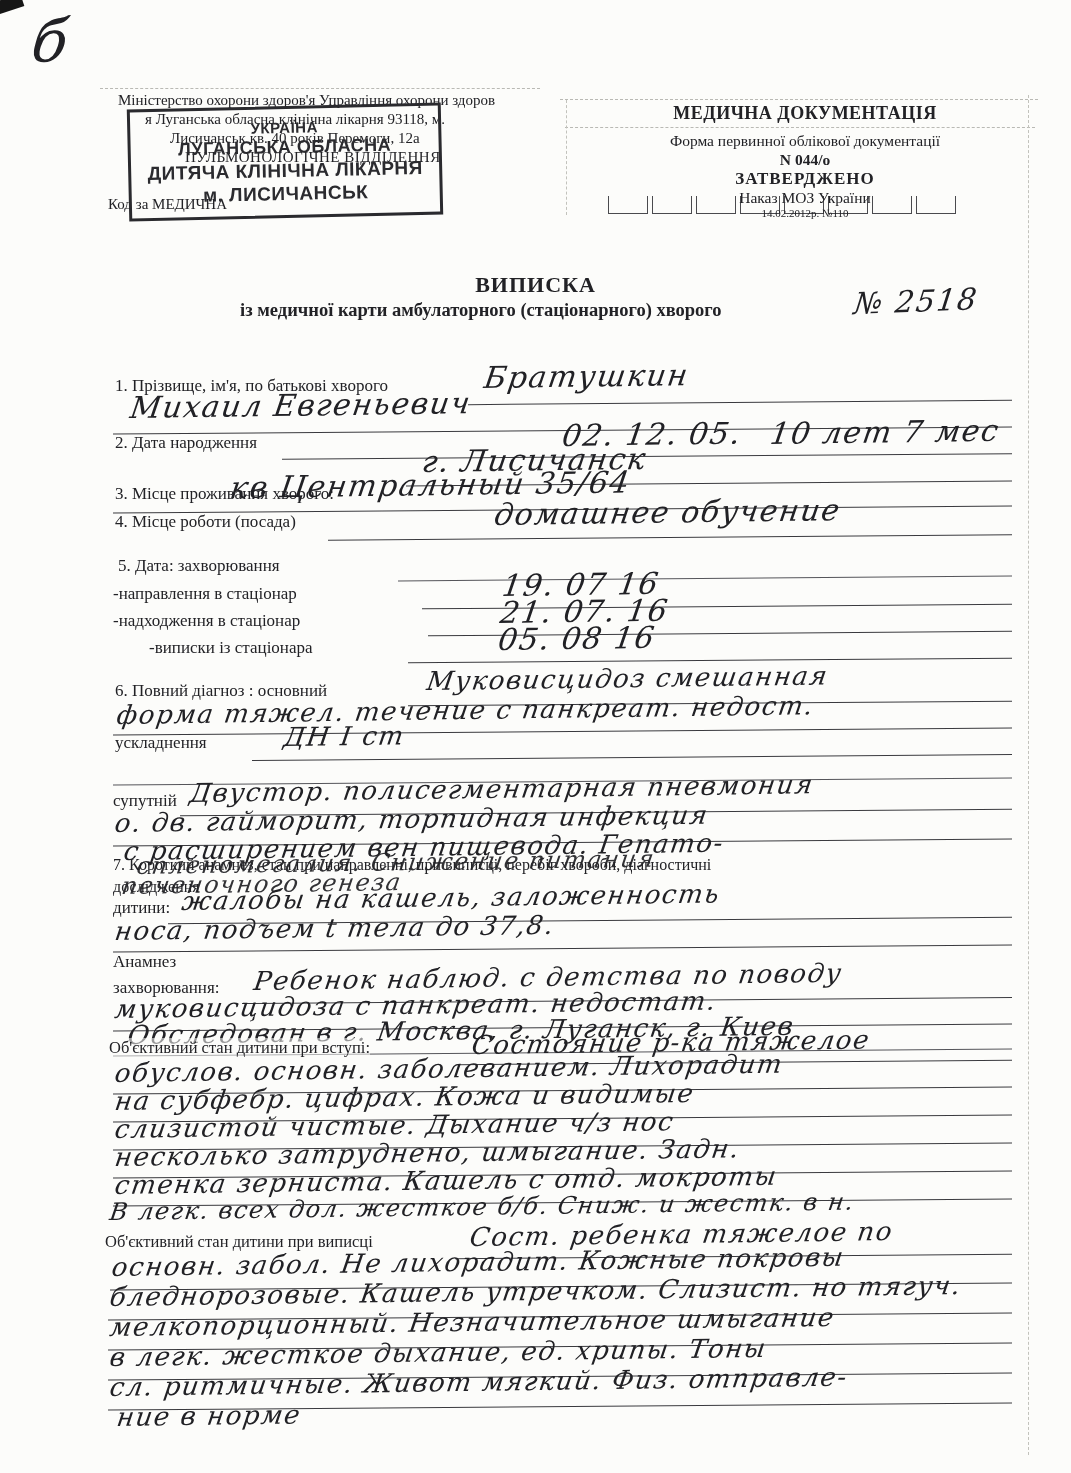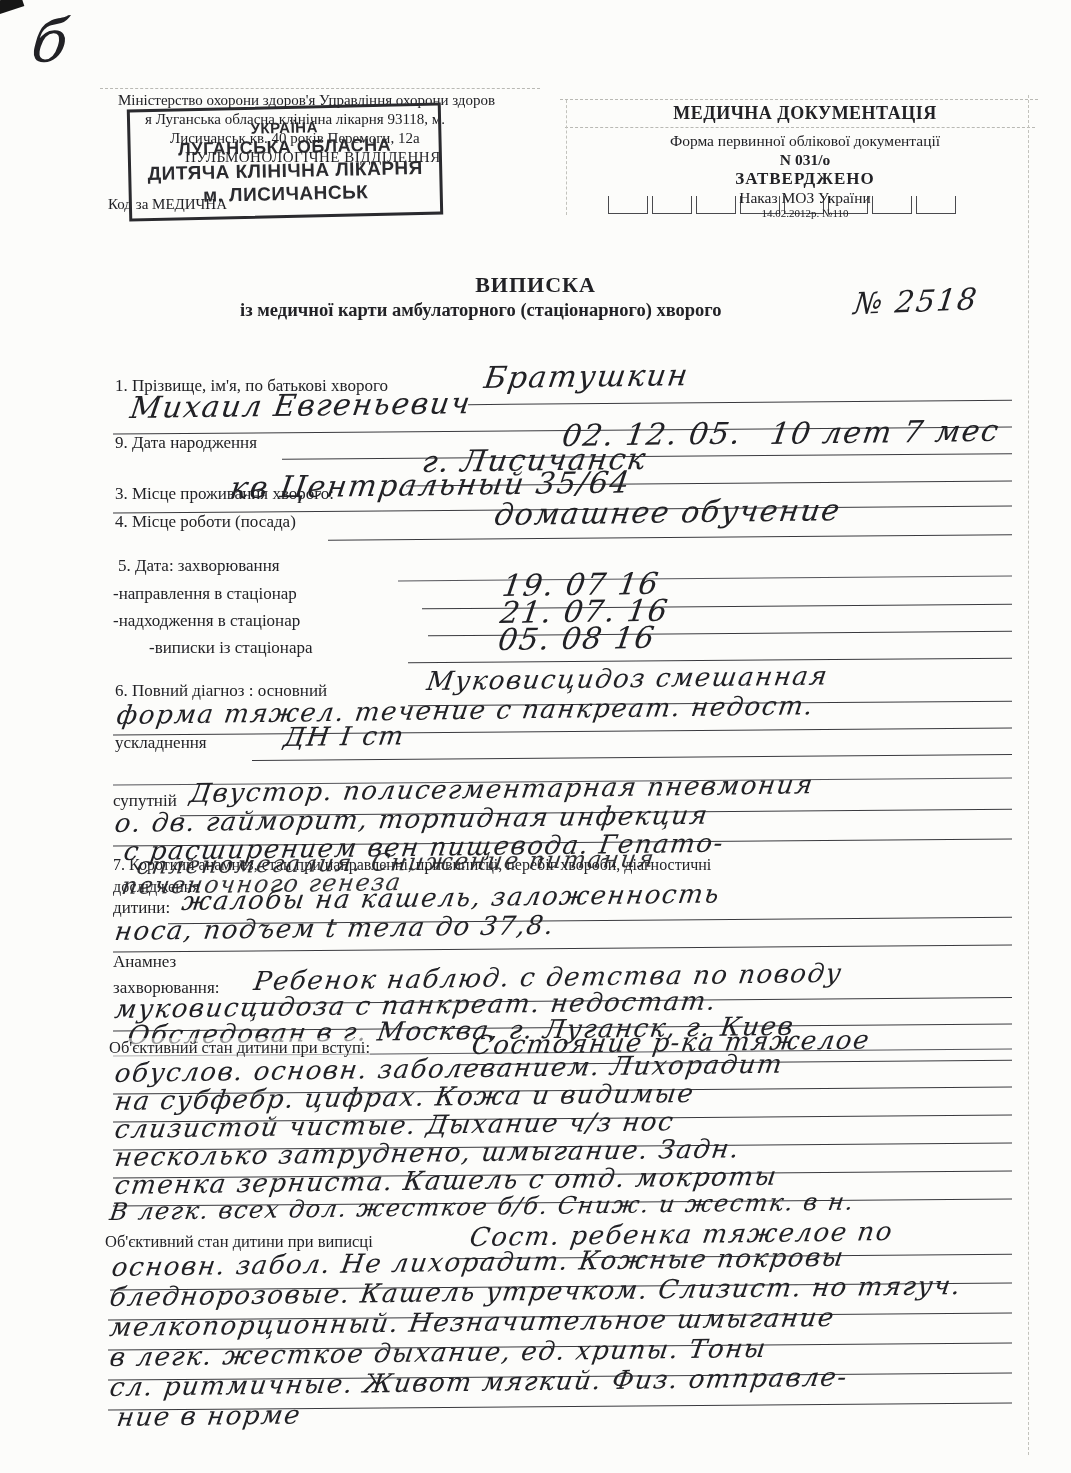--- a/index.html
+++ b/index.html
@@ -94,36 +94,36 @@
 
   <div class="stamp">
     <div class="s1">УКРАЇНА</div>
     <div class="s2">ЛУГАНСЬКА ОБЛАСНА</div>
     <div class="s3">ДИТЯЧА КЛІНІЧНА ЛІКАРНЯ</div>
     <div class="s4">м. ЛИСИЧАНСЬК</div>
   </div>
 
   <div class="abs printed bold center" style="left:600px;top:103px;width:410px;font-size:18px;letter-spacing:0.5px;">МЕДИЧНА ДОКУМЕНТАЦІЯ</div>
   <div class="abs printed center" style="left:600px;top:132px;width:410px;font-size:15.5px;">Форма первинної облікової документації</div>
-  <div class="abs printed bold center" style="left:600px;top:151px;width:410px;font-size:15.5px;">N 031/о</div>
+  <div class="abs printed bold center" style="left:600px;top:151px;width:410px;font-size:15.5px;">N 044/о</div>
   <div class="abs printed bold center" style="left:600px;top:169px;width:410px;font-size:17px;letter-spacing:1px;">ЗАТВЕРДЖЕНО</div>
   <div class="abs printed center" style="left:600px;top:189px;width:410px;font-size:15.5px;">Наказ МОЗ України</div>
   <div class="abs printed center" style="left:600px;top:207px;width:410px;font-size:11px;">14.02.2012р. №110</div>
 
   <div class="abs printed bold center" style="left:0;top:272px;width:1071px;font-size:22px;letter-spacing:1px;">ВИПИСКА</div>
   <div class="abs printed bold" style="left:240px;top:300px;font-size:18.5px;text-align:center;">із медичної карти амбулаторного (стаціонарного) хворого</div>
   <div class="abs hand lg r3" style="left:852px;top:286px;">№ 2518</div>
 
   <div class="abs printed md" style="left:115px;top:376px;">1. Прізвище, ім'я, по батькові хворого</div>
   <div class="abs hand lg r2" style="left:482px;top:360px;">Братушкин</div>
   <div class="rule tilt" style="left:468px;top:402px;width:544px;"></div>
   <div class="abs hand lg r2" style="left:128px;top:390px;">Михаил Евгеньевич</div>
   <div class="rule tilt" style="left:113px;top:430px;width:899px;"></div>
 
-  <div class="abs printed md" style="left:115px;top:433px;">9. Дата народження</div>
+  <div class="abs printed md" style="left:115px;top:433px;">2. Дата народження</div>
   <div class="abs hand lg r2" style="left:560px;top:418px;">02. 12. 05.</div>
   <div class="abs hand lg r2" style="left:768px;top:416px;">10 лет 7 мес</div>
   <div class="rule tilt" style="left:282px;top:456px;width:730px;"></div>
 
   <div class="abs printed md" style="left:115px;top:484px;">3. Місце проживання хворого:</div>
   <div class="abs hand lg r2" style="left:420px;top:444px;">г. Лисичанск</div>
   <div class="rule tilt" style="left:406px;top:483px;width:606px;"></div>
   <div class="abs hand lg r2" style="left:228px;top:470px;">кв  Центральный    35/64</div>
   <div class="rule tilt" style="left:113px;top:509px;width:899px;"></div>
 

